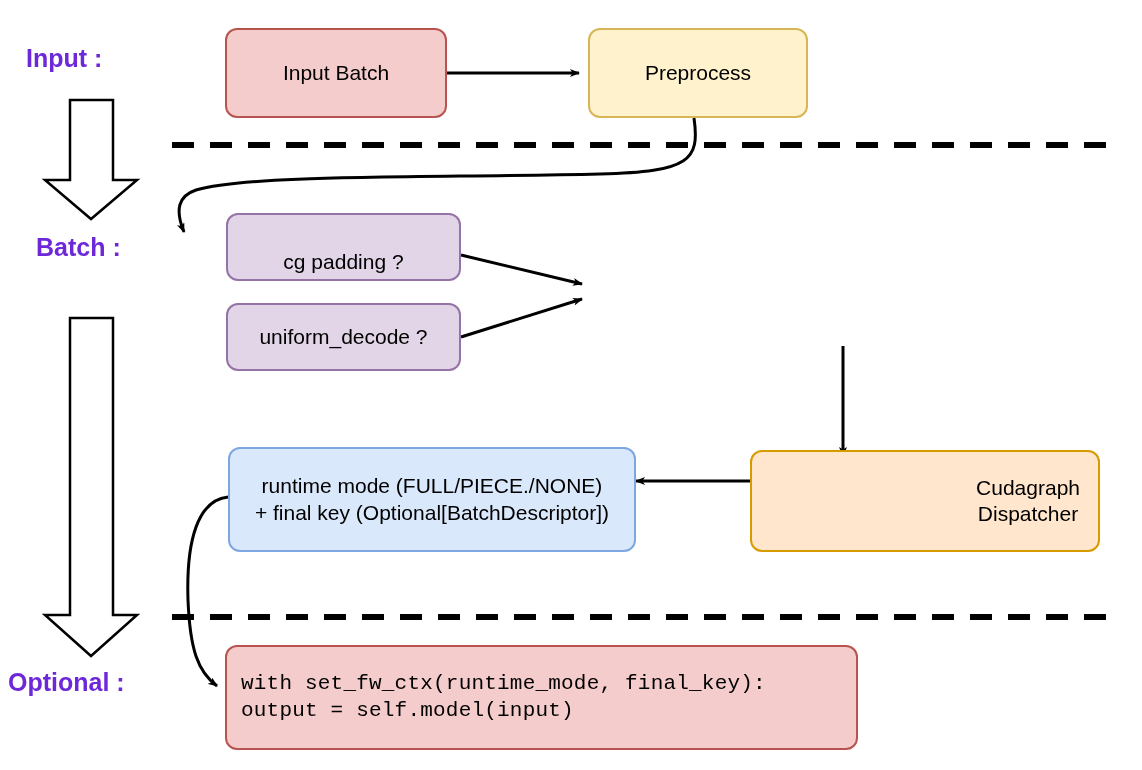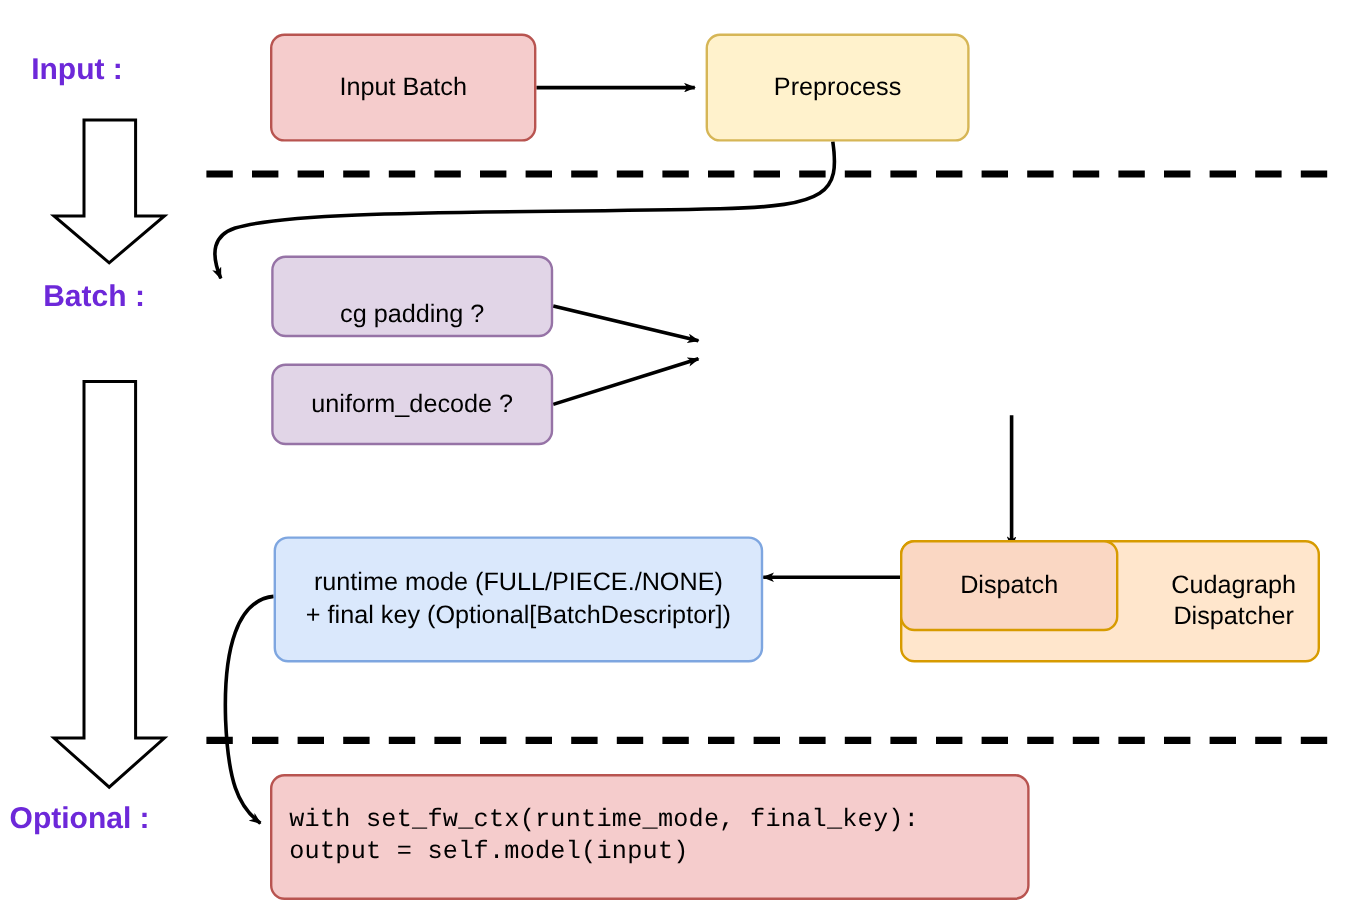--- a/index.html
+++ b/index.html
@@ -126,24 +126,20 @@
     <span class="node-text">uniform_decode ?</span>
   </div>
 
 
   <div class="node group-outer" style="left:750px; top:450px; width:350px; height:102px;
        background:#ffe6cc; border-color:#d79b00;">
     <span class="node-text">Cudagraph
 Dispatcher</span>
   </div>
 
-  <div class="node" style="left:750px; top:450px; width:182px; height:76px;
-       background:#fad7c3; border-color:#d79b00;">
-    <span class="node-text">Dispatch</span>
-  </div>
 
   <div class="node code" style="left:225px; top:645px; width:633px; height:105px;
        background:#f5cccc; border-color:#b85450;">
     <span class="node-text mono">with set_fw_ctx(runtime_mode, final_key):
     output = self.model(input)</span>
   </div>
 
   <div class="node" style="left:228px; top:447px; width:408px; height:105px;
        background:#dae8fc; border-color:#7ea6e0;">
     <span class="node-text">runtime mode (FULL/PIECE./NONE)

